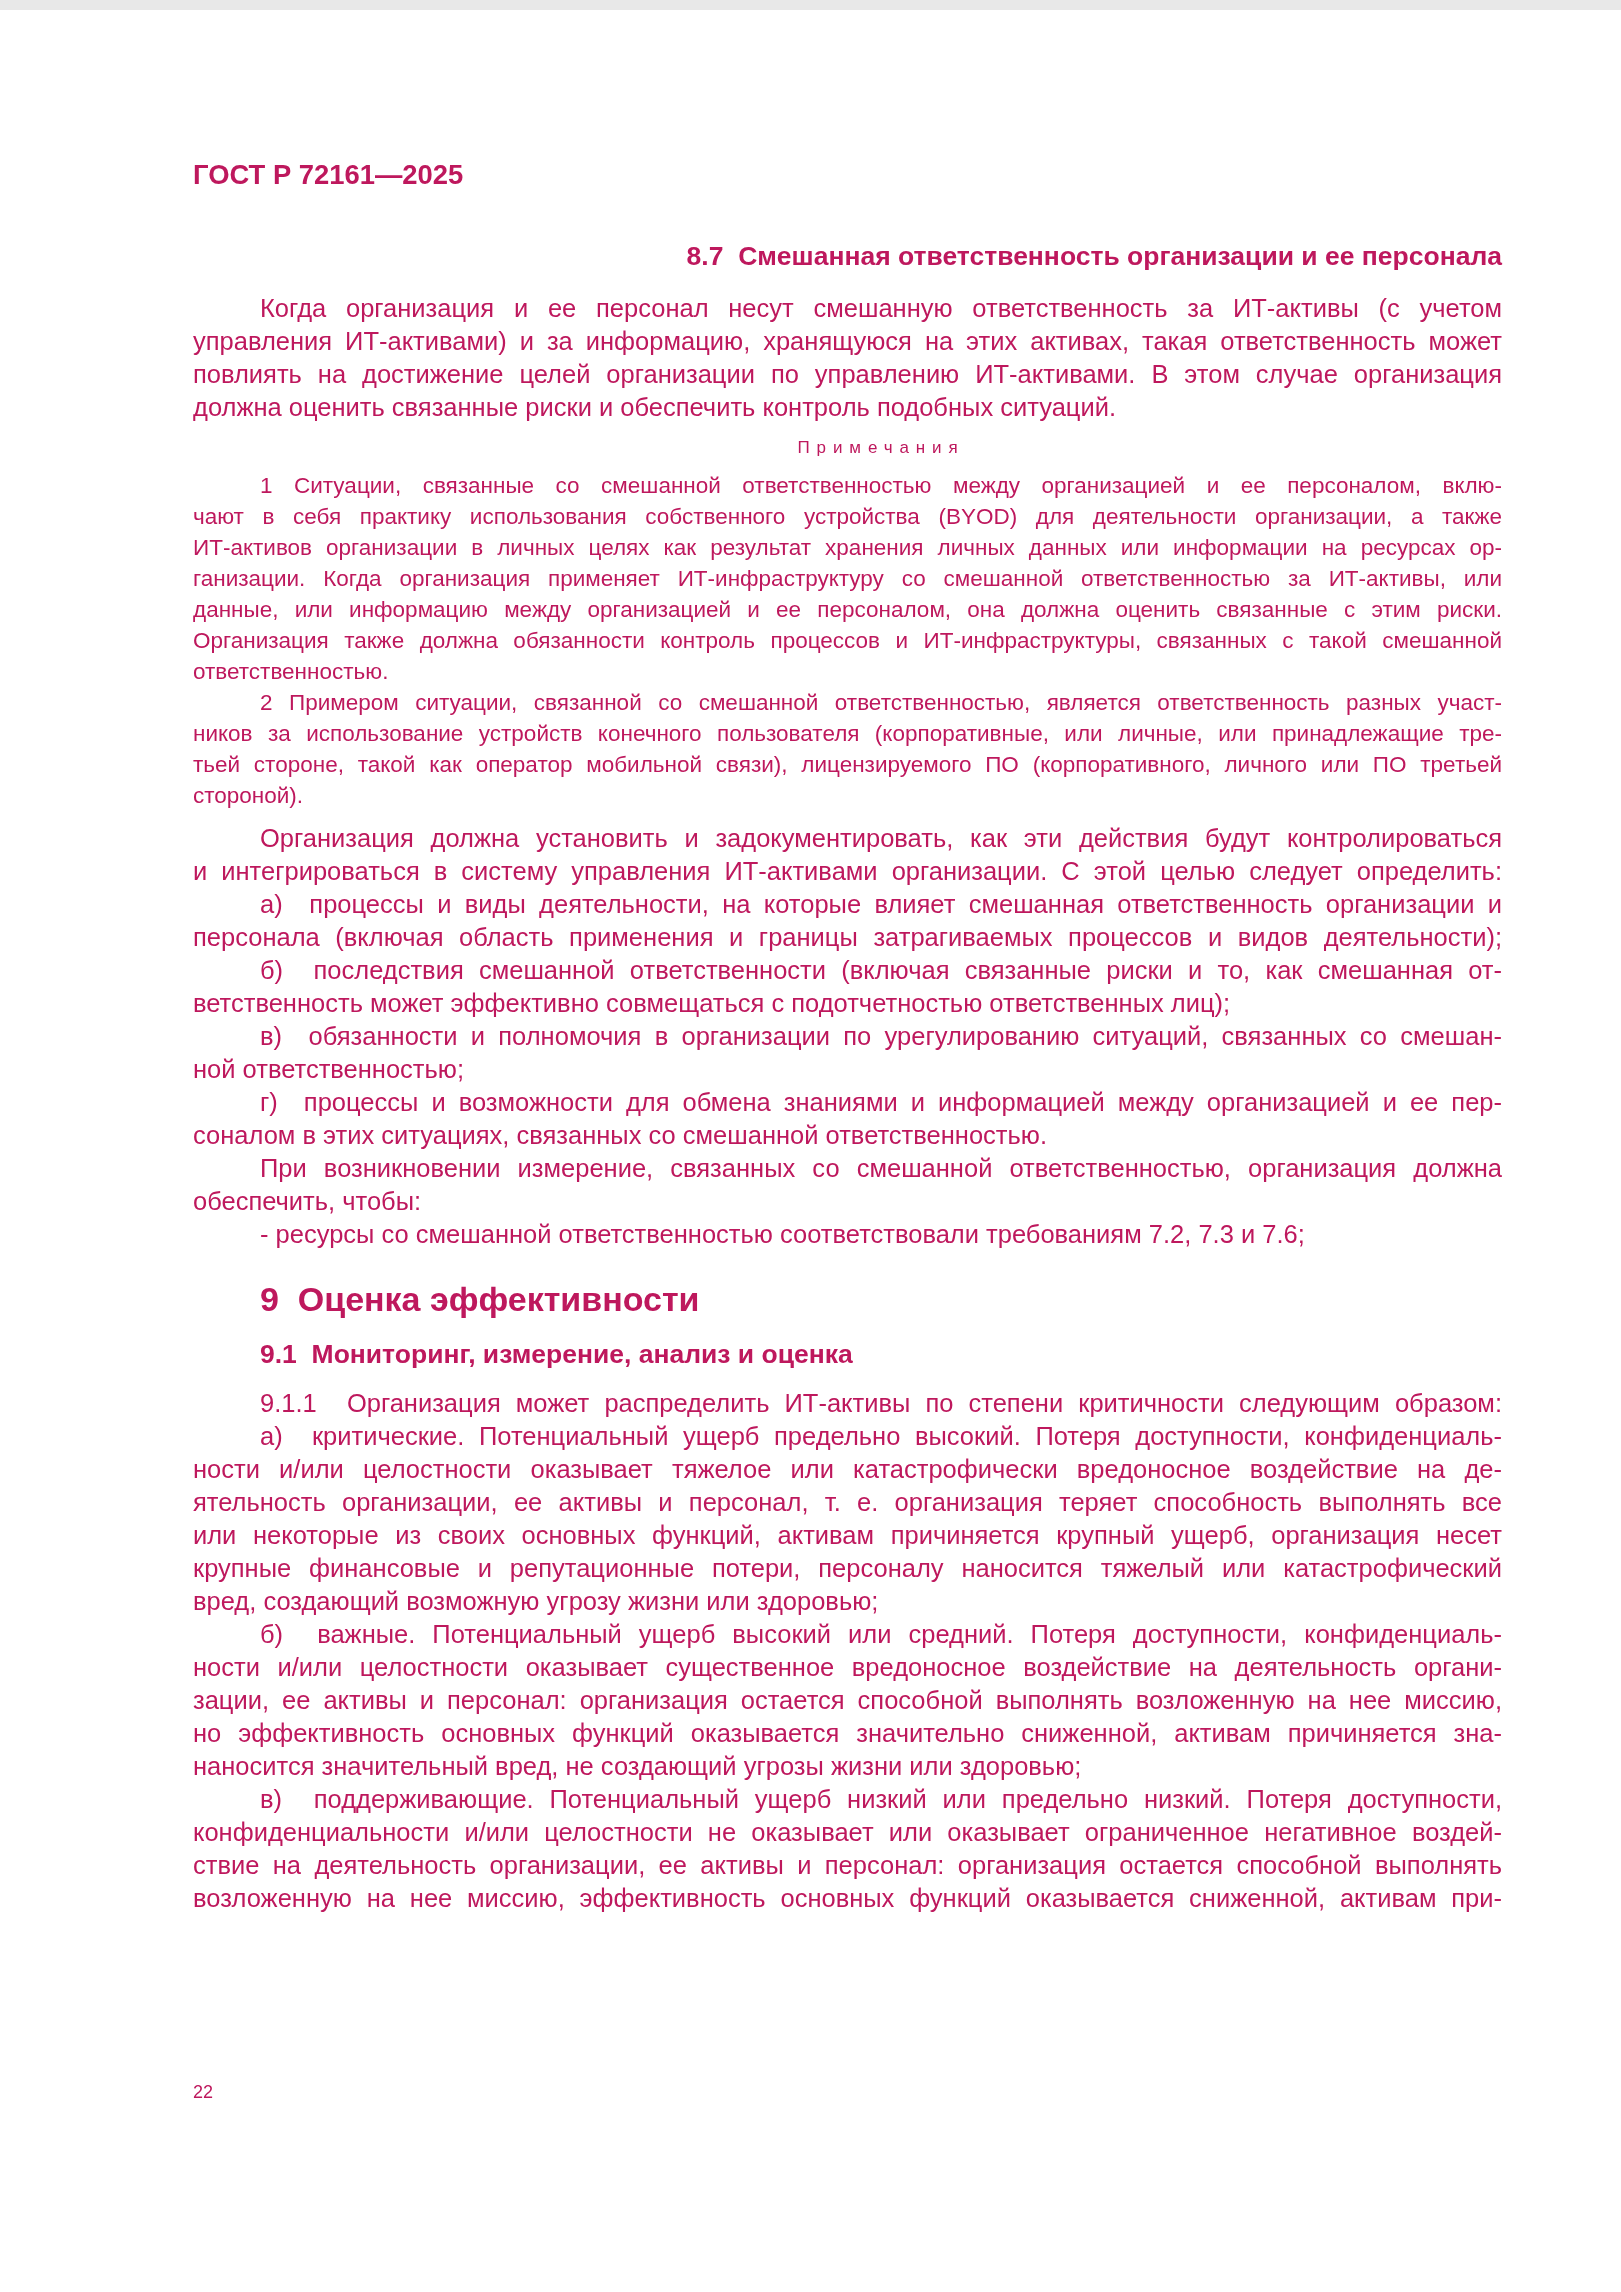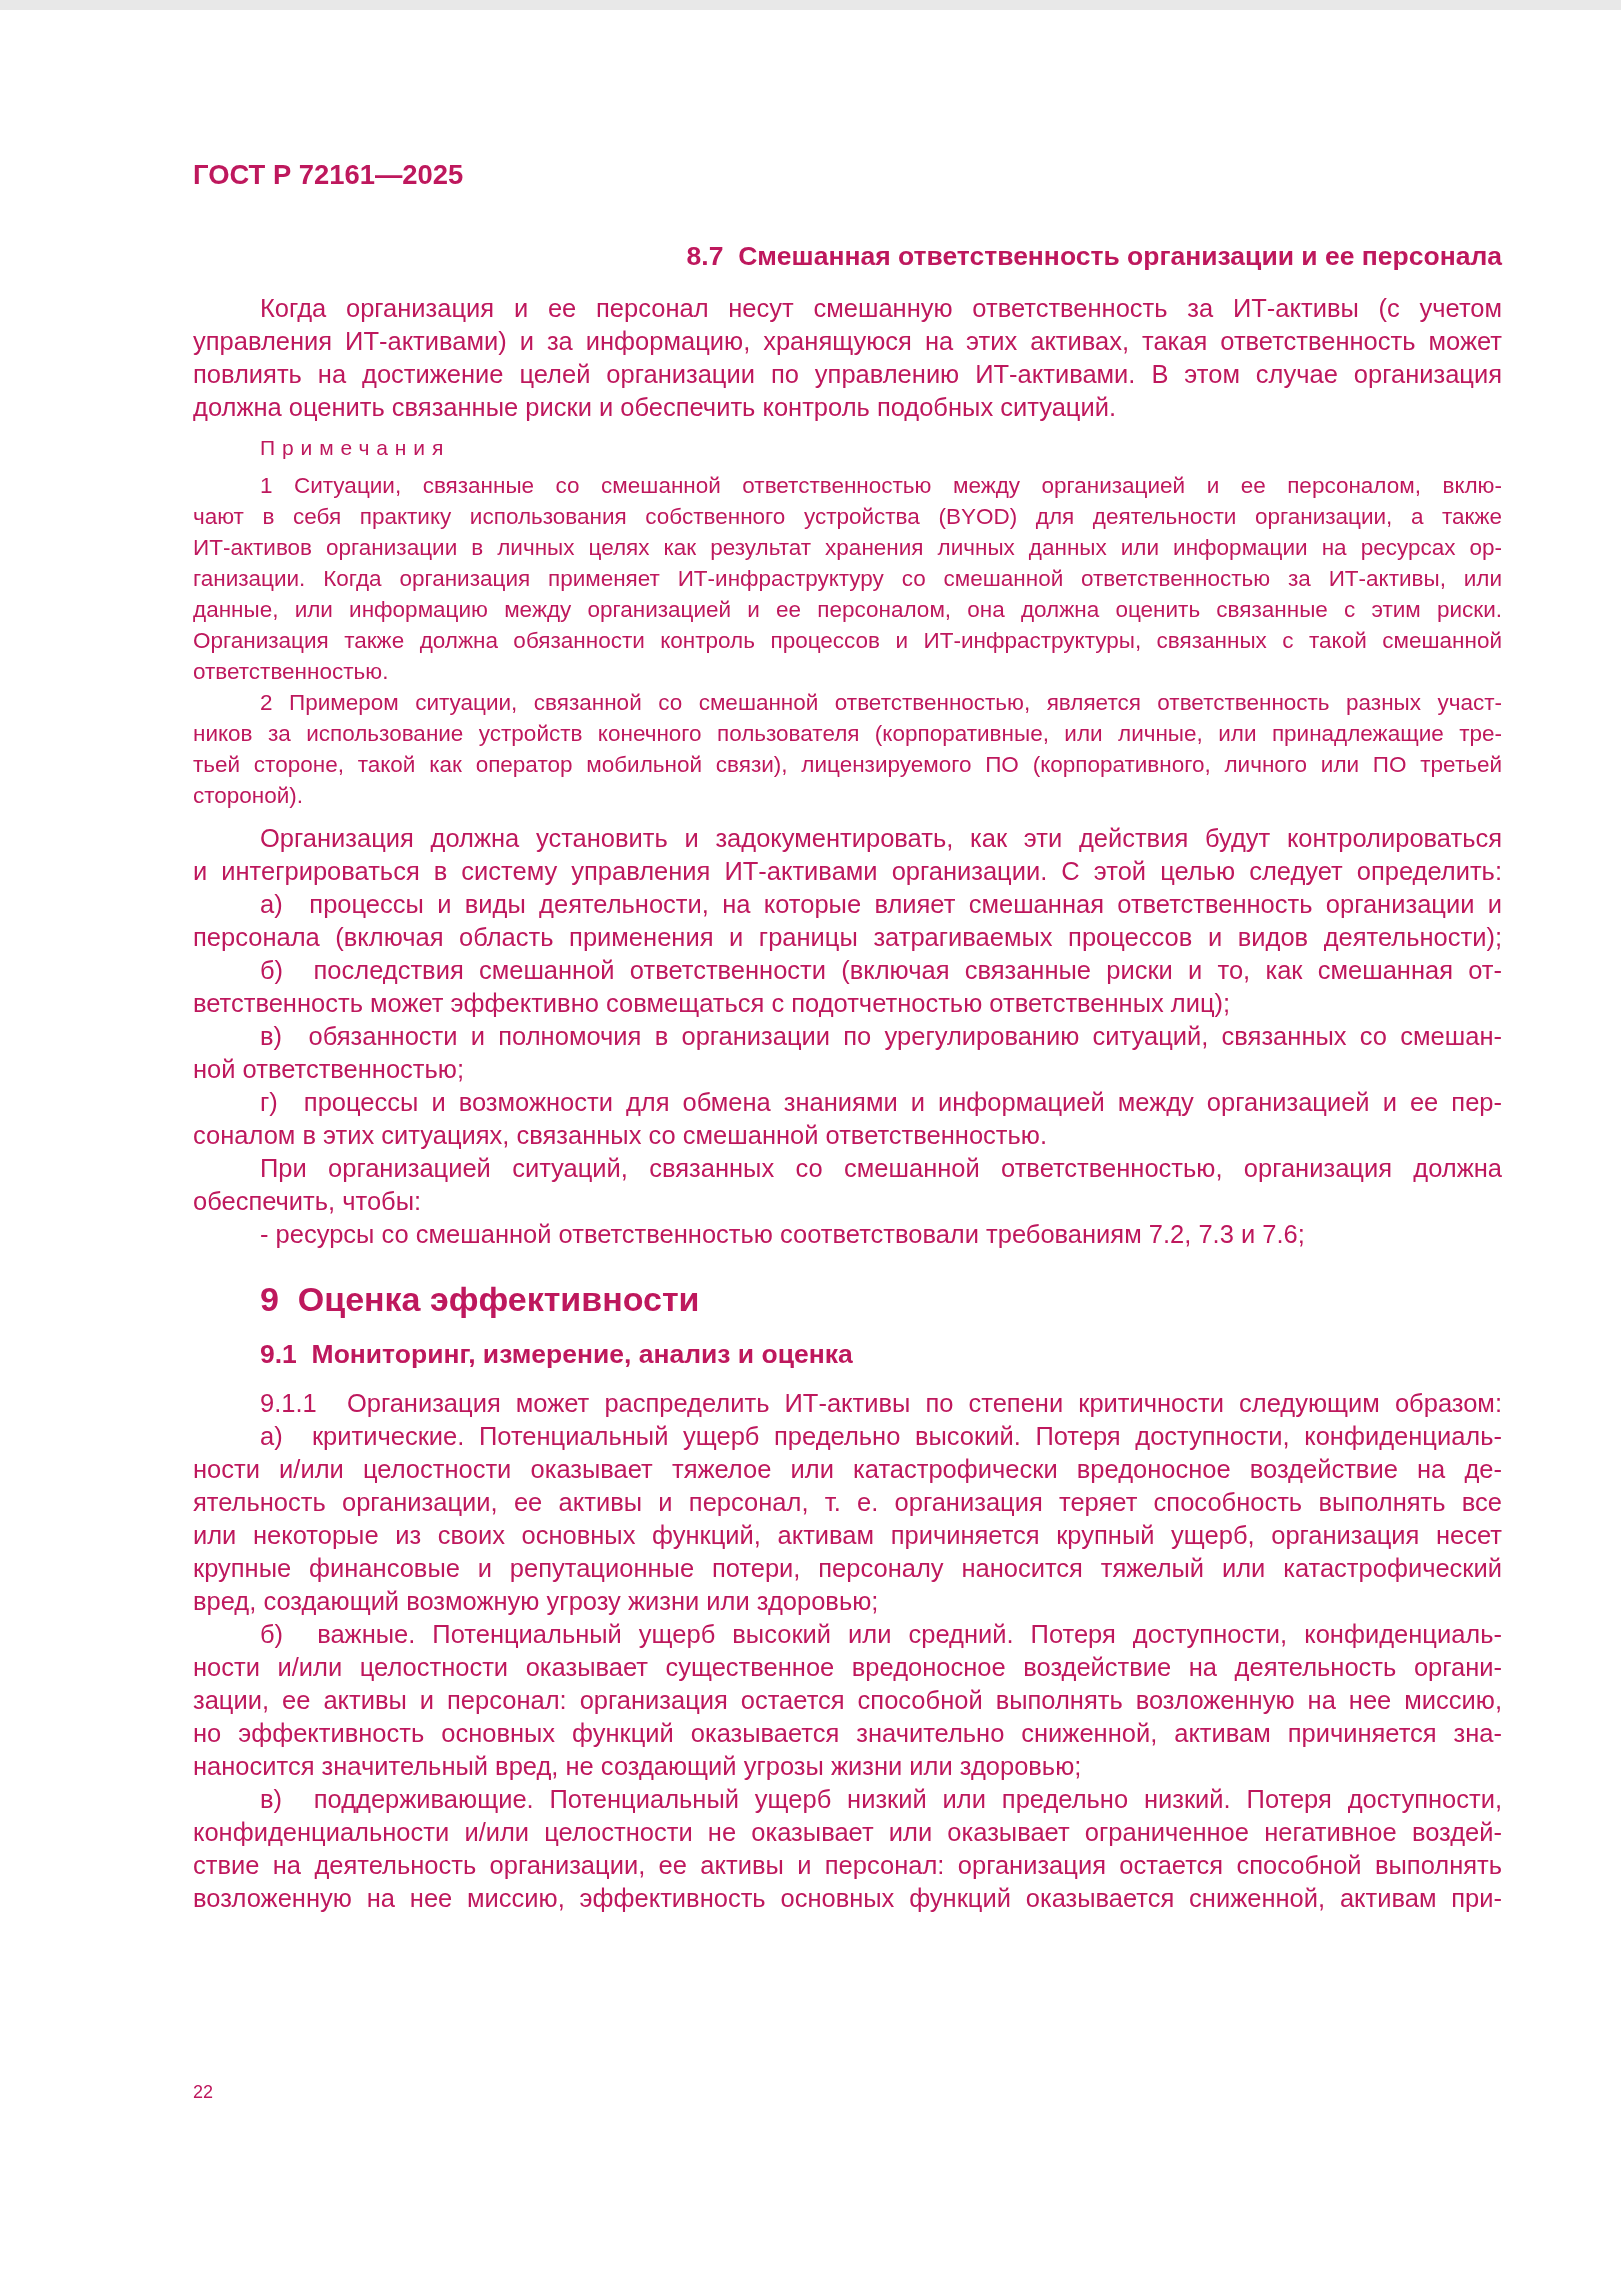--- a/index.html
+++ b/index.html
@@ -39,24 +39,25 @@
     padding-left:67px;
     margin:26.5px 0 17.6px 0;
   }
   .heading2{
     font-size:26.5px;line-height:33px;font-weight:bold;
     padding-left:67px;
   }
   .heading2.first{ margin-bottom:18.6px;text-align:right; }
   .heading2.sub{ margin-bottom:15.7px; }
   .note-label{
-    font-size:21px;line-height:31px;
+    font-size:17px;line-height:31px;
     padding-left:67px;
     letter-spacing:6.9px;
     margin-bottom:6.9px;
+    text-align:center;
   }
   .m-b9{ margin-bottom:8.8px; }
   .m-b11{ margin-bottom:10.8px; }
 </style>
 </head>
 <body>
 
 <div class="page">
   <div class="doc-header">ГОСТ Р 72161—2025</div>
 
@@ -98,21 +99,21 @@
       </div>
       <div class="paragraph">
         <div class="ln ind">в)&nbsp; обязанности и полномочия в организации по урегулированию ситуаций, связанных со смешан-</div>
         <div class="ln last">ной ответственностью;</div>
       </div>
       <div class="paragraph">
         <div class="ln ind">г)&nbsp; процессы и возможности для обмена знаниями и информацией между организацией и ее пер-</div>
         <div class="ln last">соналом в этих ситуациях, связанных со смешанной ответственностью.</div>
       </div>
       <div class="paragraph">
-        <div class="ln ind">При организацией ситуаций, связанных со смешанной ответственностью, организация должна</div>
+        <div class="ln ind">При возникновении измерение, связанных со смешанной ответственностью, организация должна</div>
         <div class="ln last">обеспечить, чтобы:</div>
       </div>
       <div class="dash-item">
         <div class="ln ind last">- ресурсы со смешанной ответственностью соответствовали требованиям 7.2, 7.3 и 7.6;</div>
       </div>
       <div class="heading1">9&nbsp; Оценка эффективности</div>
       <div class="heading2 sub">9.1&nbsp; Мониторинг, измерение, анализ и оценка</div>
       <div class="paragraph">
         <div class="ln ind">9.1.1&nbsp; Организация может распределить ИТ-активы по степени критичности следующим образом:</div>
       </div>

